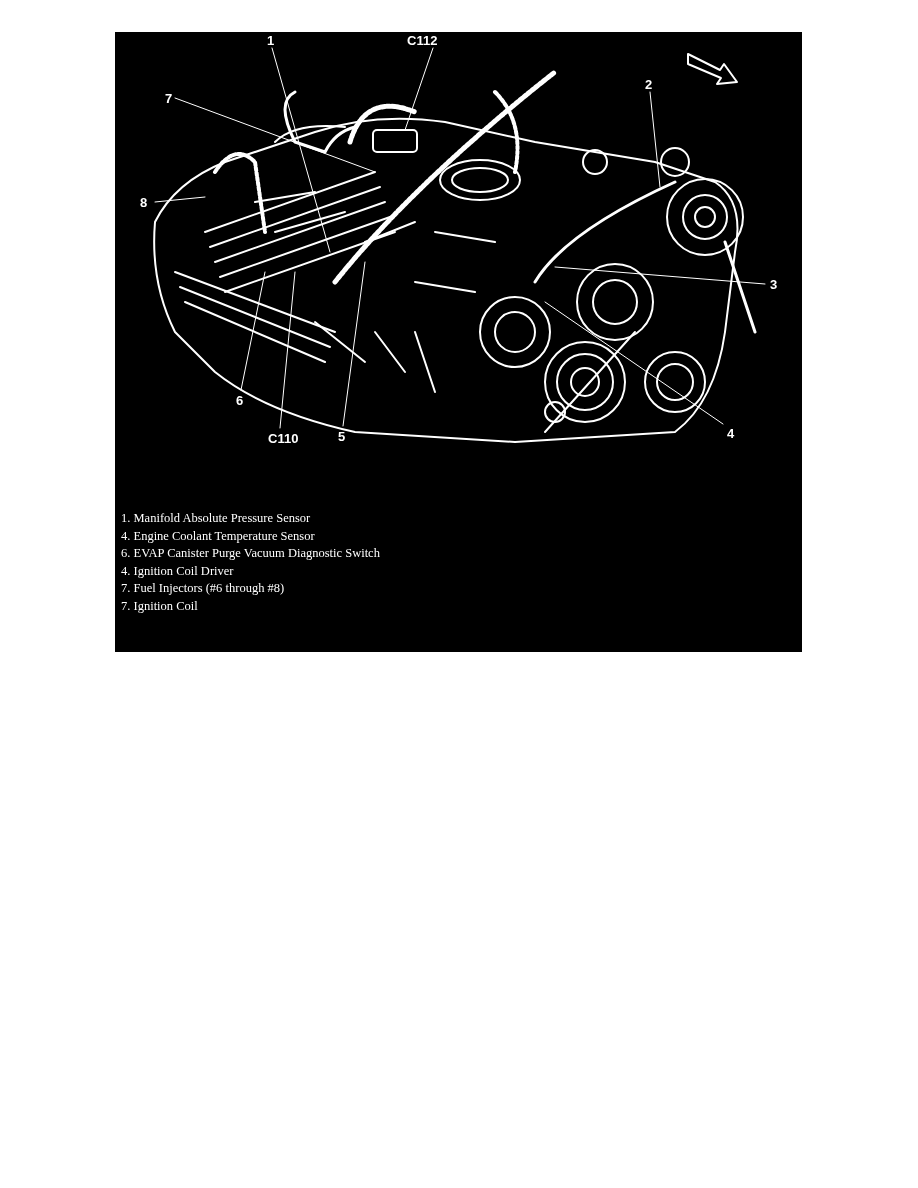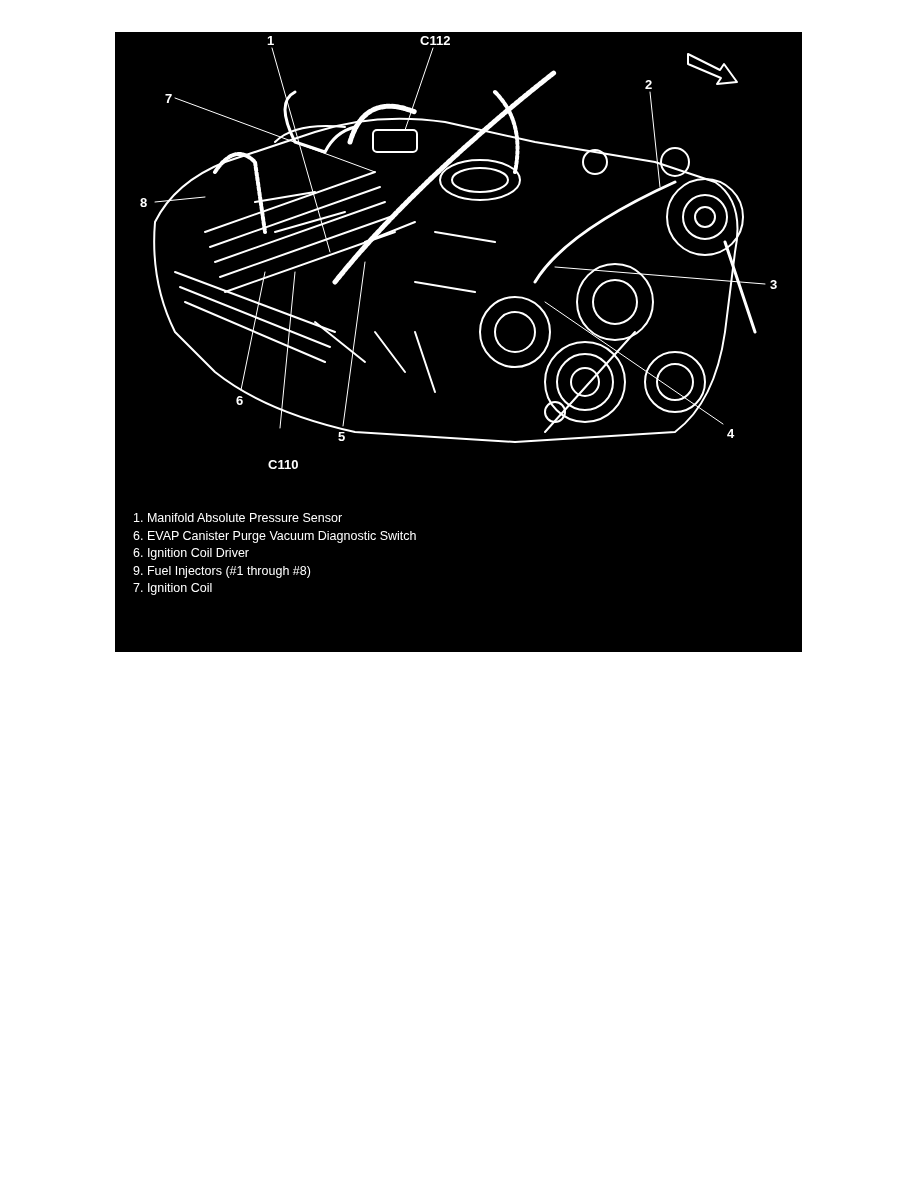--- a/index.html
+++ b/index.html
@@ -1,20 +1,20 @@
 <!DOCTYPE html>
 <html><head>
 <meta charset="utf-8">
 <style>
   html, body { margin:0; padding:0; background:#ffffff; }
   body { width:918px; height:1188px; position:relative; overflow:hidden; }
   .figure { position:absolute; left:115px; top:32px; width:687px; height:620px; background:#000; }
   .figure svg { position:absolute; left:0; top:0; }
   .callout { position:absolute; color:#fff; font-family:"Liberation Sans", sans-serif; font-weight:bold; font-size:13px; line-height:13px; white-space:nowrap; }
-  .legend { position:absolute; left:6px; top:478px; color:#fff; font-family:Liberation Sans, sans-serif; font-size:12.5px; line-height:17.6px;margin-left:12px; }
+  .legend { position:absolute; left:6px; top:478px; color:#fff; font-family:Liberation Serif, serif; font-size:12.5px; line-height:17.6px; }
   .legend-item { white-space:nowrap; }
 </style>
 </head>
 <body>
 
 <div class="figure">
   <svg width="687" height="460" viewBox="0 0 687 460" fill="none" stroke="#fff" stroke-width="2" stroke-linecap="round" stroke-linejoin="round">
 
     <g stroke-width="2">
       <path d="M573 22 L605 38 L609 32 L622 50 L602 52 L606 46 L573 32 Z" fill="none"></path>
@@ -67,30 +67,31 @@
       <line x1="40" y1="170" x2="90" y2="165"></line>
       <line x1="650" y1="252" x2="440" y2="235"></line>
       <line x1="126" y1="358" x2="150" y2="240"></line>
       <line x1="165" y1="396" x2="180" y2="240"></line>
       <line x1="228" y1="394" x2="250" y2="230"></line>
       <line x1="608" y1="392" x2="430" y2="270"></line>
     </g>
   </svg>
 
   <span class="callout" style="left:152px; top:2px;">1</span>
-  <span class="callout" style="left:305px; top:2px;">C112</span>
+  <span class="callout" style="left:292px; top:2px;">C112</span>
   <span class="callout" style="left:50px; top:60px;">7</span>
   <span class="callout" style="left:530px; top:46px;">2</span>
   <span class="callout" style="left:25px; top:164px;">8</span>
   <span class="callout" style="left:655px; top:246px;">3</span>
   <span class="callout" style="left:121px; top:362px;">6</span>
-  <span class="callout" style="left:153px; top:400px;margin-top:26px;">C110</span>
+  <span class="callout" style="left:153px; top:400px;">C110</span>
   <span class="callout" style="left:223px; top:398px;">5</span>
   <span class="callout" style="left:612px; top:395px;">4</span>
 
   <div class="legend">
     <div class="legend-item">1. Manifold Absolute Pressure Sensor</div>
+    <div class="legend-item">4. Engine Coolant Temperature Sensor</div>
     <div class="legend-item">6. EVAP Canister Purge Vacuum Diagnostic Switch</div>
-    <div class="legend-item">6. Ignition Coil Driver</div>
-    <div class="legend-item">9. Fuel Injectors (#1 through #8)</div>
+    <div class="legend-item">4. Ignition Coil Driver</div>
+    <div class="legend-item">7. Fuel Injectors (#6 through #8)</div>
     <div class="legend-item">7. Ignition Coil</div>
   </div>
 </div>
 
 </body></html>

